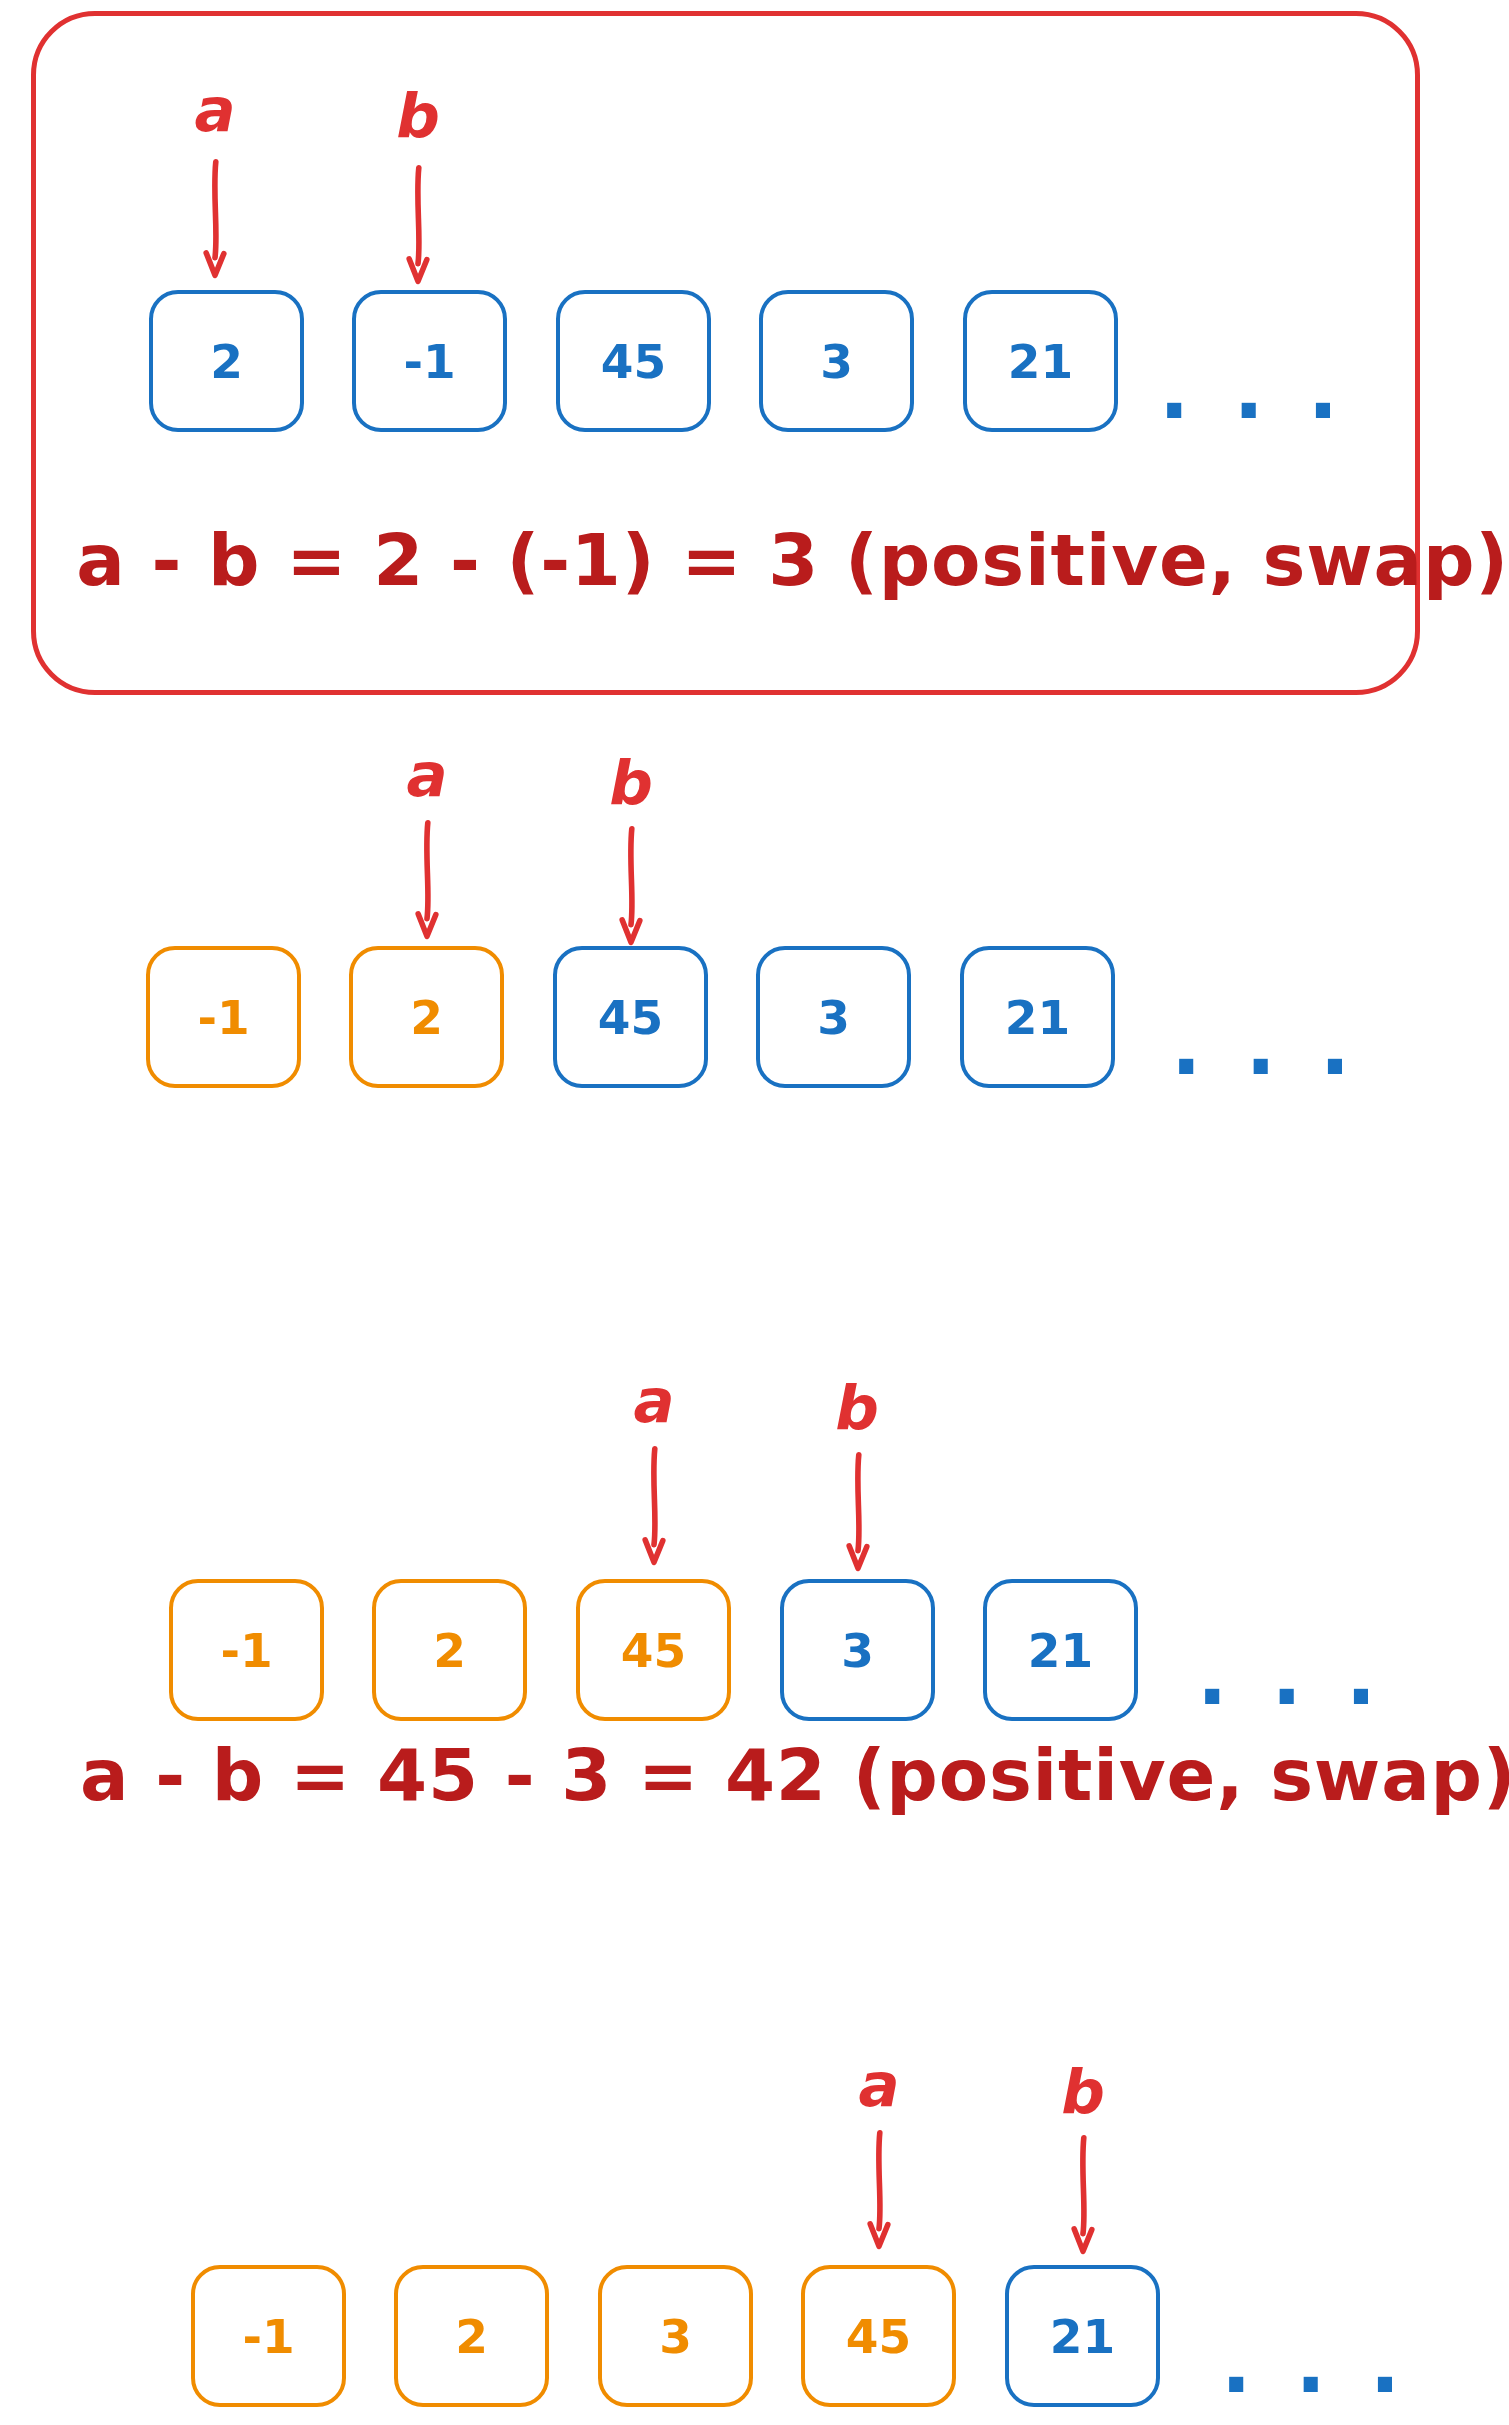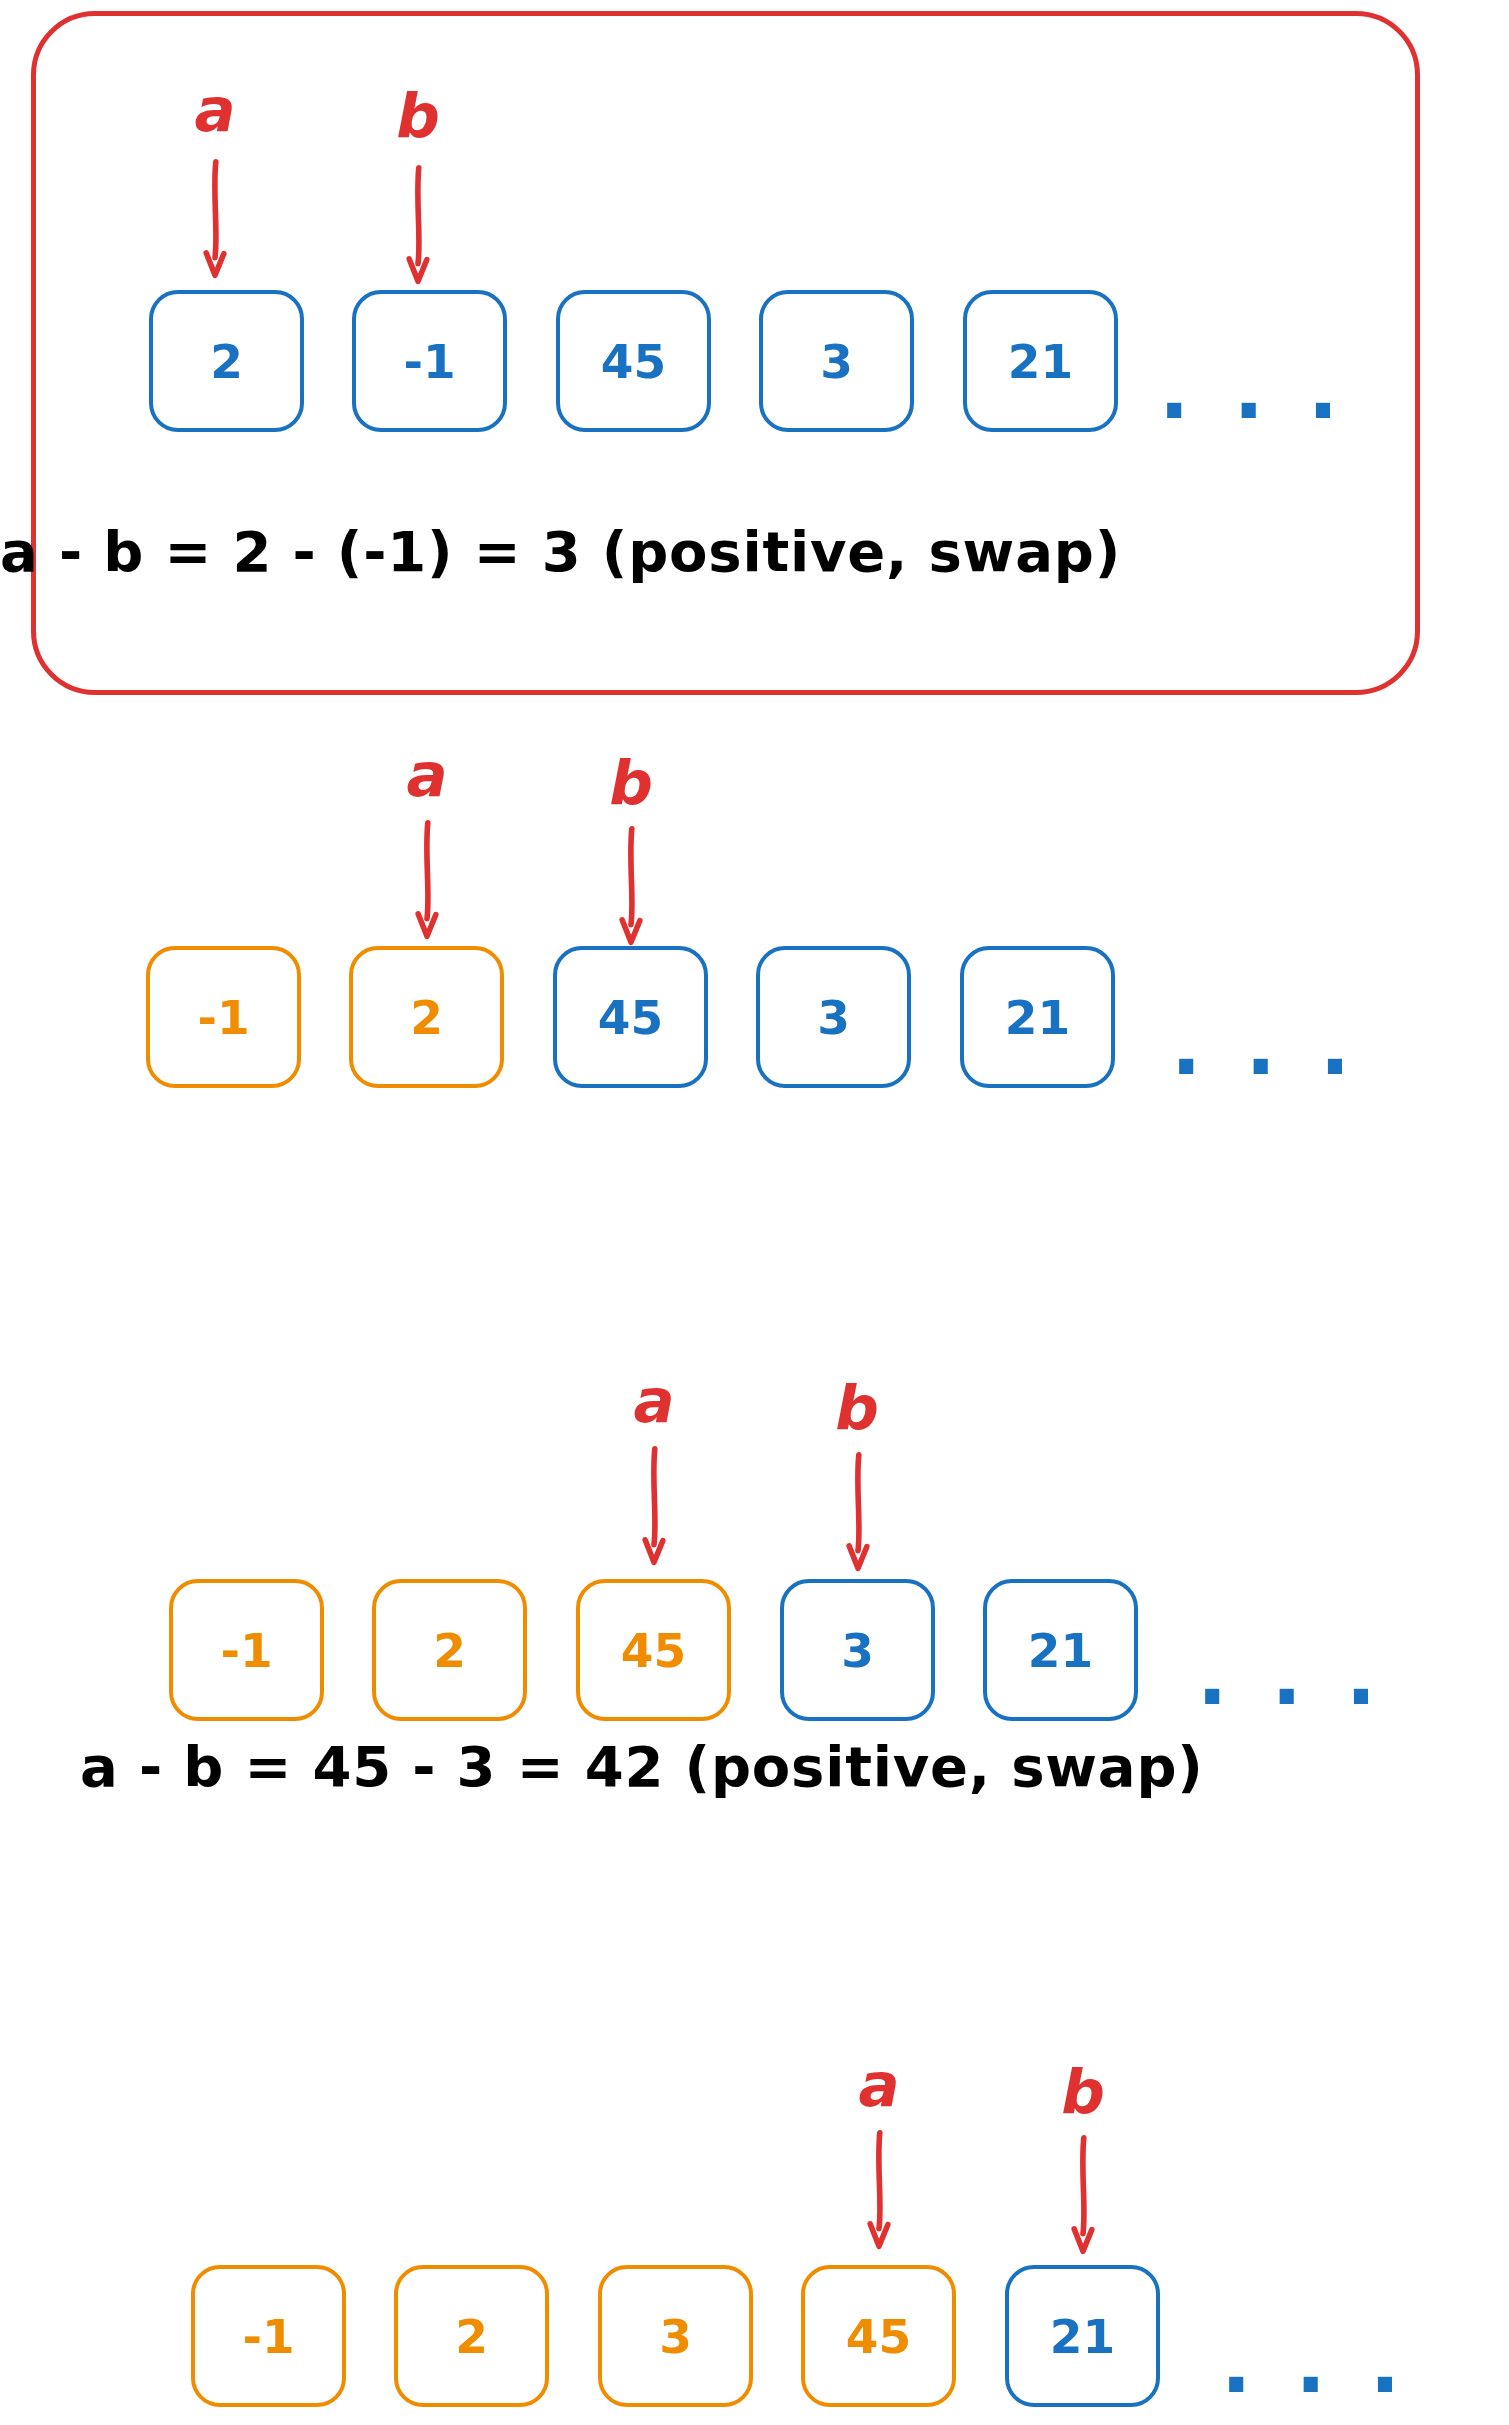--- a/index.html
+++ b/index.html
@@ -55,24 +55,24 @@
     position: absolute;
     font-size: 80px;
     font-weight: bold;
     color: #1971c2;
     letter-spacing: 44px;
     line-height: 1;
     white-space: nowrap;
   }
   .caption {
     position: absolute;
-    text-align: left;
-    font-size: 56px;
+    text-align: right;
+    font-size: 72px;
     font-weight: bold;
-    color: #000000;
+    color: #b91c1c;
     letter-spacing: 0.8px;
     line-height: 1.1;
     white-space: nowrap;
   }
 </style>
 </head>
 <body>
 
 <div class="page">
 

